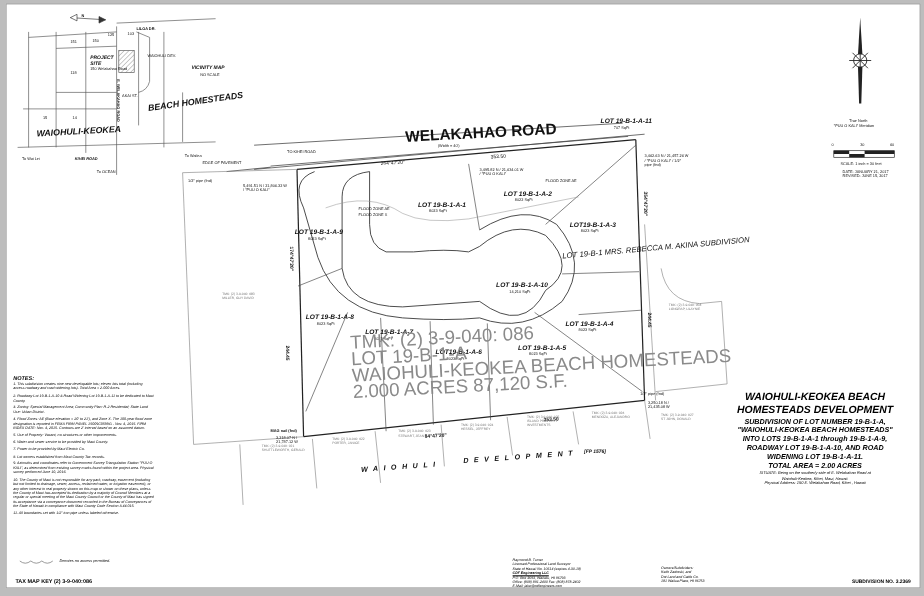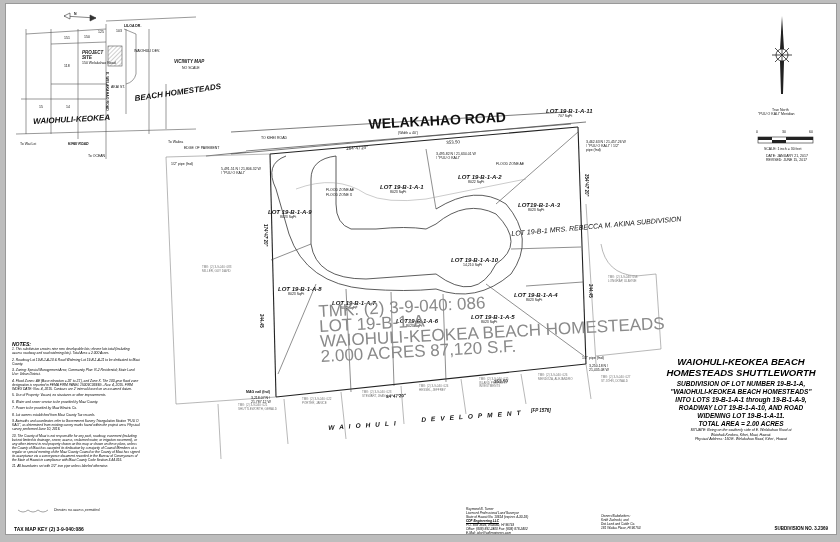--- a/index.html
+++ b/index.html
@@ -284,21 +284,21 @@
   <div class="abs adj" style="left:595px;top:372px;width:45px;">
       <div>TMK: (2) 3-9-040: 027</div>
       <div>ST JOHN, DONALD</div>
     </div>
 
   <div class="abs dev rot-3" style="left:322px;top:420px;transform:rotate(-4deg);">WAIOHULI</div>
   <div class="abs dev rot-3" style="left:415px;top:412px;transform:rotate(-4deg);">DEVELOPMENT</div>
   <div class="abs sm" style="left:525px;top:404px;font-weight:bold;font-style:italic;">[FP 1576]</div>
 
   <div class="title-block">
-    <div class="title-main">WAIOHULI-KEOKEA BEACH HOMESTEADS SHUTTLEWORTH</div>
+    <div class="title-main">WAIOHULI-KEOKEA BEACH HOMESTEADS DEVELOPMENT</div>
     <div class="title-sub">SUBDIVISION OF LOT NUMBER 19-B-1-A,</div>
     <div class="title-sub" style="margin-top:0">"WAIOHULI-KEOKEA BEACH HOMESTEADS"</div>
     <div class="title-sub" style="margin-top:0">INTO LOTS 19-B-1-A-1 through 19-B-1-A-9,</div>
     <div class="title-sub" style="margin-top:0">ROADWAY LOT 19-B-1-A-10, AND  ROAD</div>
     <div class="title-sub" style="margin-top:0">WIDENING LOT 19-B-1-A-11.</div>
     <div class="title-sub" style="margin-top:0">TOTAL AREA = 2.00 ACRES</div>
     <div class="title-situate">SITUATE: Being on the southerly side of E. Welakahao Road at</div>
     <div class="title-situate">Waiohuli-Keokea, Kihei, Maui, Hawaii.</div>
     <div class="title-situate">Physical Address: 150 E. Welakahao Road, Kihei , Hawaii</div>
   </div>

